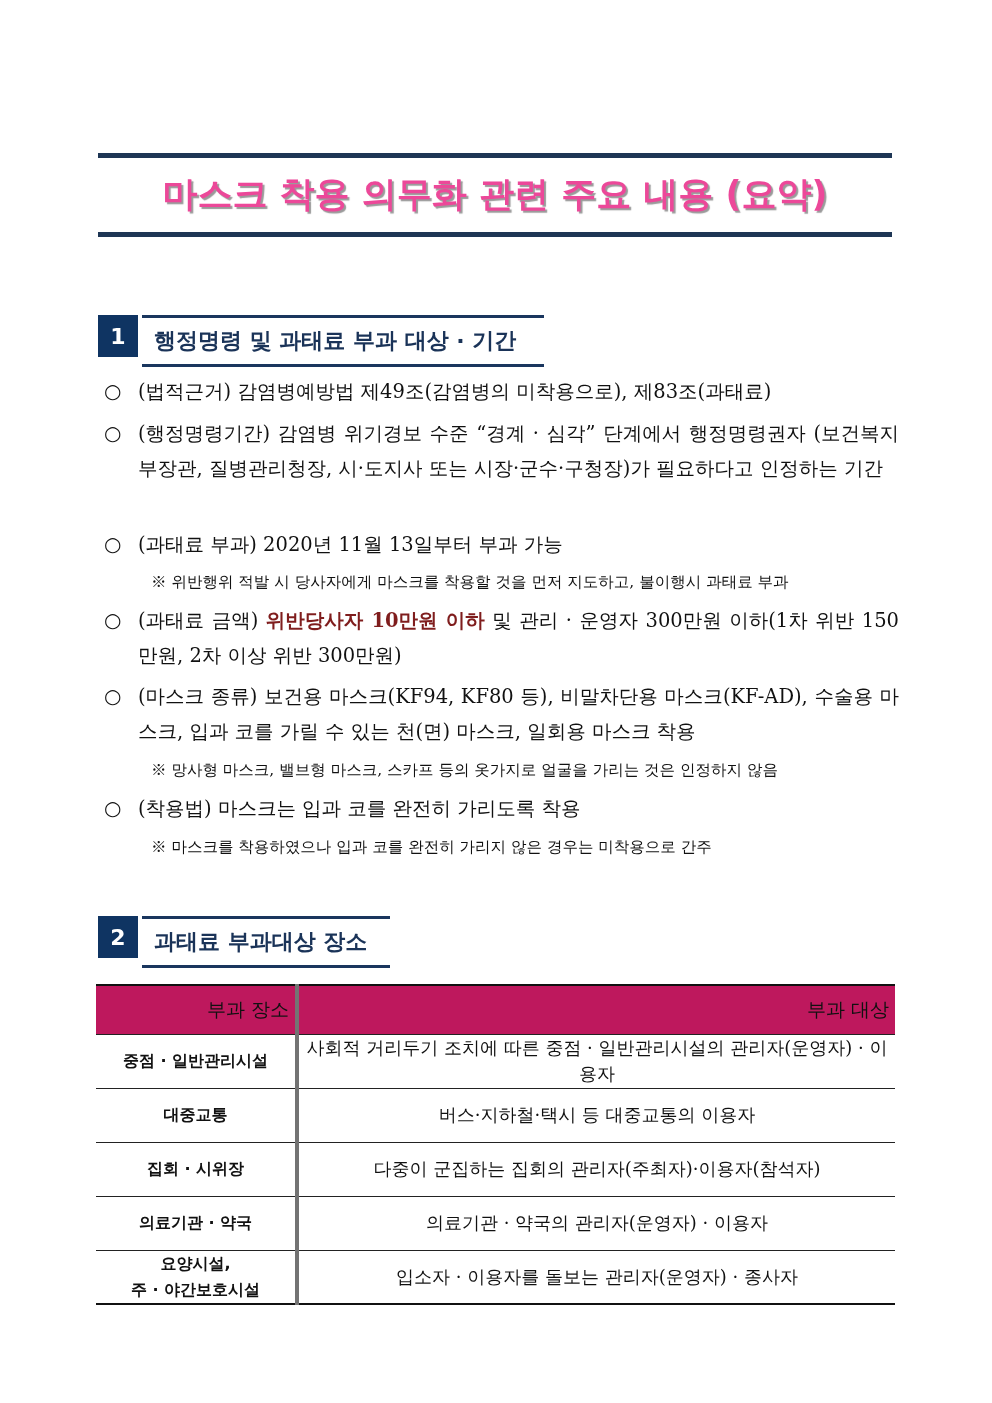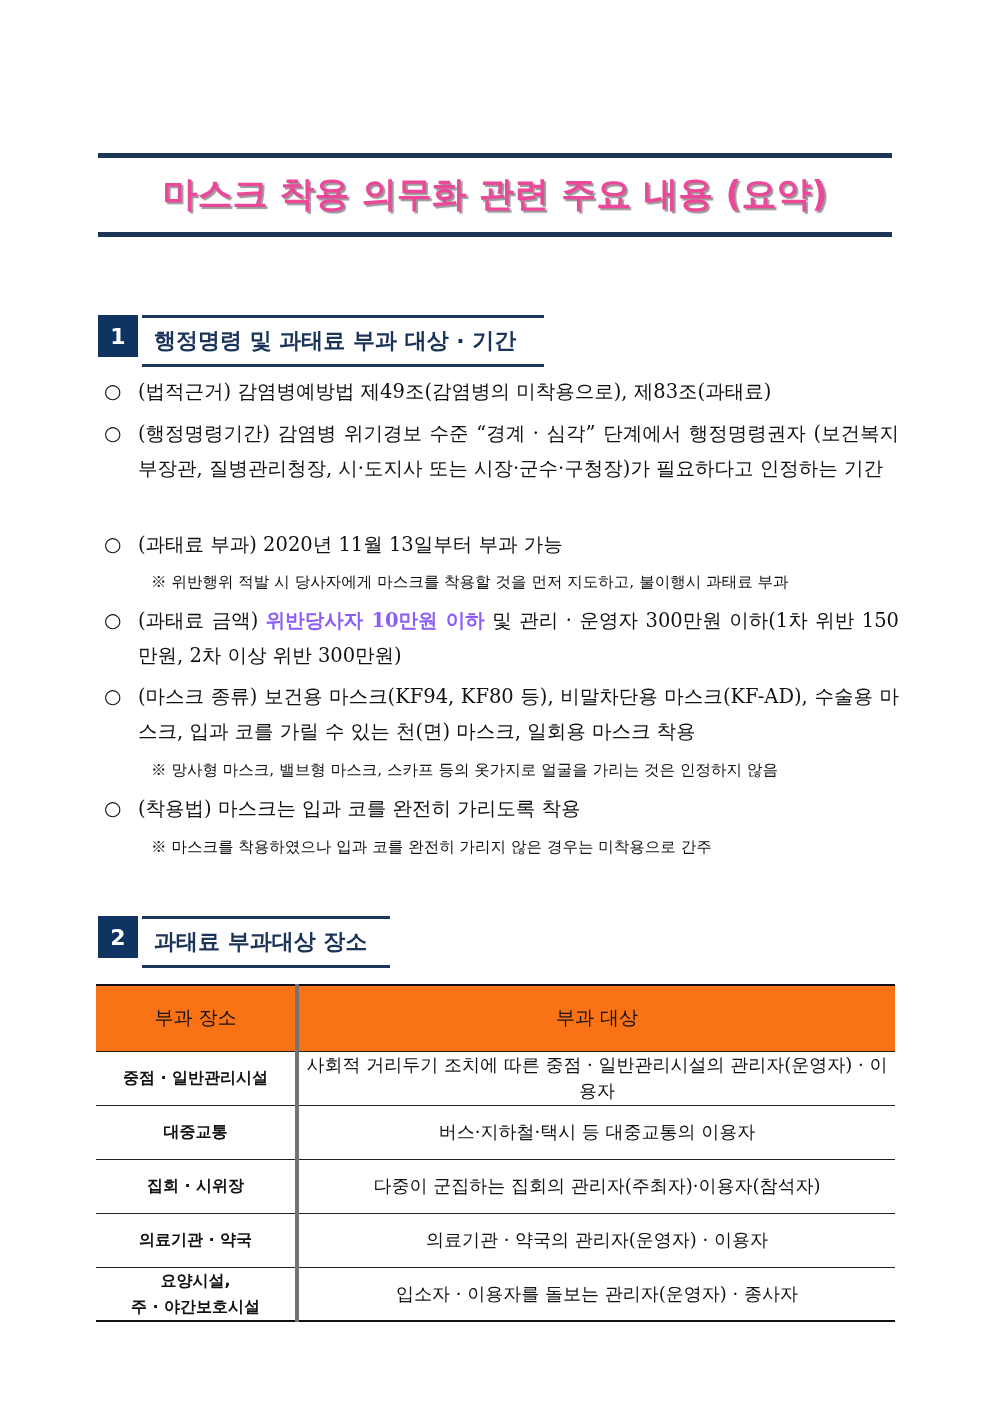--- a/index.html
+++ b/index.html
@@ -19,28 +19,28 @@
     color: #fff; font-family: "DejaVu Sans", sans-serif; font-weight: bold; font-size: 22px;
     display: flex; align-items: center; justify-content: center; }
   .section-label { position: absolute; left: 44px; top: 0; height: 52px; border-top: 3px solid #1a365e;
     border-bottom: 3px solid #1a365e; display: flex; align-items: center; padding-left: 12px;
     font-family: "DejaVu Sans", sans-serif; font-weight: bold; font-size: 22px; color: #1a3358; }
 
   .bullet { position: absolute; left: 104px; width: 795px; font-size: 19.5px; line-height: 35px; }
   .bullet .mark { position: absolute; left: 0; top: 0; width: 24px; font-family: "DejaVu Sans", sans-serif; font-size: 20px; }
   .bullet .body { margin-left: 34px; text-align: justify; }
   .b { font-weight: normal; }
-  .red { color: #8b5cf6; font-weight: bold; }
+  .red { color: #7f1d1d; font-weight: bold; }
   .note { position: absolute; left: 151px; width: 760px; font-size: 15.5px; line-height: 20px; white-space: nowrap; }
 
   table.places { position: absolute; left: 96px; top: 984px; width: 799px; border-collapse: collapse;
     font-size: 18px; }
   table.places th, table.places td { border-left: 4px solid #737373; border-right: 0; padding: 0 6px; vertical-align: middle; }
   table.places tr > *:first-child { border-left: 0; }
-  table.places th { background: #f97316; font-weight: normal; height: 66px; text-align: center; font-size: 19px;
+  table.places th { background: #be185d; font-weight: normal; height: 49px; text-align: right; font-size: 19px;
     border-top: 2px solid #111; border-bottom: 1px solid #222; }
   table.places td { border-bottom: 1px solid #222; height: 54px; line-height: 26px; }
   table.places tr.last td { border-bottom: 2px solid #111; }
   table.places td.place { width: 201px; text-align: center; font-weight: bold; font-family: "DejaVu Sans", sans-serif; font-size: 16px; }
   table.places td.target { text-align: center; }
 </style>
 </head>
 <body>
 
 <div class="title-block">

